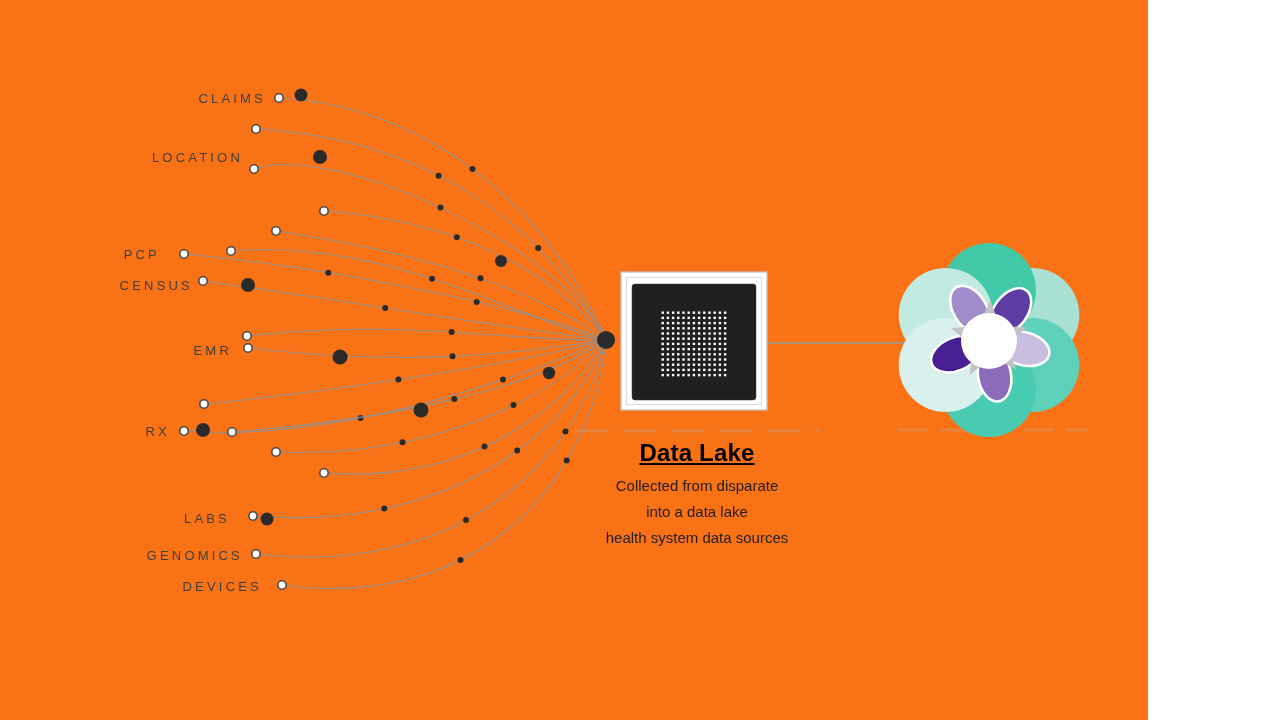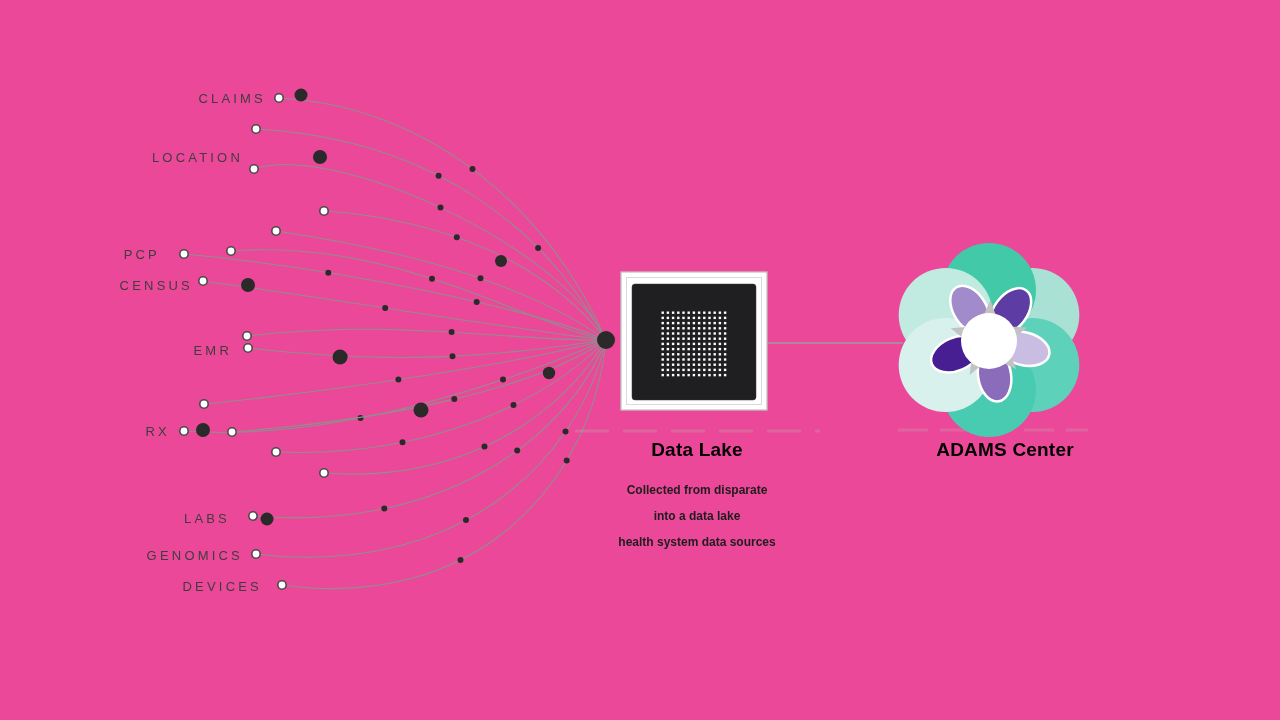--- a/index.html
+++ b/index.html
@@ -1,23 +1,23 @@
 <!DOCTYPE html>
 <html><head>
 <meta charset="utf-8">
 <style>
   html,body{margin:0;padding:0;background:#fff;}
   .canvas{
-    position:relative;width:1280px;height:720px;background:#ec4899;
+    position:relative;width:1148px;height:720px;background:#f97316;
     font-family:"Liberation Sans",sans-serif;overflow:hidden;
   }
   svg{position:absolute;left:0;top:0;}
   .caption{position:absolute;text-align:center;width:254px;}
-  .caption .title{font-size:19px;font-weight:bold;color:#000;margin-bottom:16px;letter-spacing:.2px;}
-  .caption .desc{font-size:12px;line-height:26px;color:#1d1d1d;font-weight:bold;}
+  .caption .title{font-size:24px;font-weight:bold;color:#000;margin-bottom:6px;letter-spacing:.2px;text-decoration:underline;}
+  .caption .desc{font-size:15px;line-height:26px;color:#1d1d1d;}
   .dl-caption{left:570px;top:439px;}
   .ac-caption{left:878px;top:439px;}
 </style>
 </head>
 <body>
 
 <div class="canvas">
 
   <svg id="diagram-svg" width="1280" height="720" viewBox="0 0 1280 720">
       <g>
@@ -304,18 +304,17 @@
   <div class="caption dl-caption">
     <div class="title">Data Lake</div>
     <div class="desc">
       <div>Collected from disparate</div>
       <div>into a data lake</div>
       <div>health system data sources</div>
     </div>
   </div>
 
   <div class="caption ac-caption">
-    <div class="title">ADAMS Center</div>
     <div class="desc">
     </div>
   </div>
 
 </div>
 
 </body></html>

